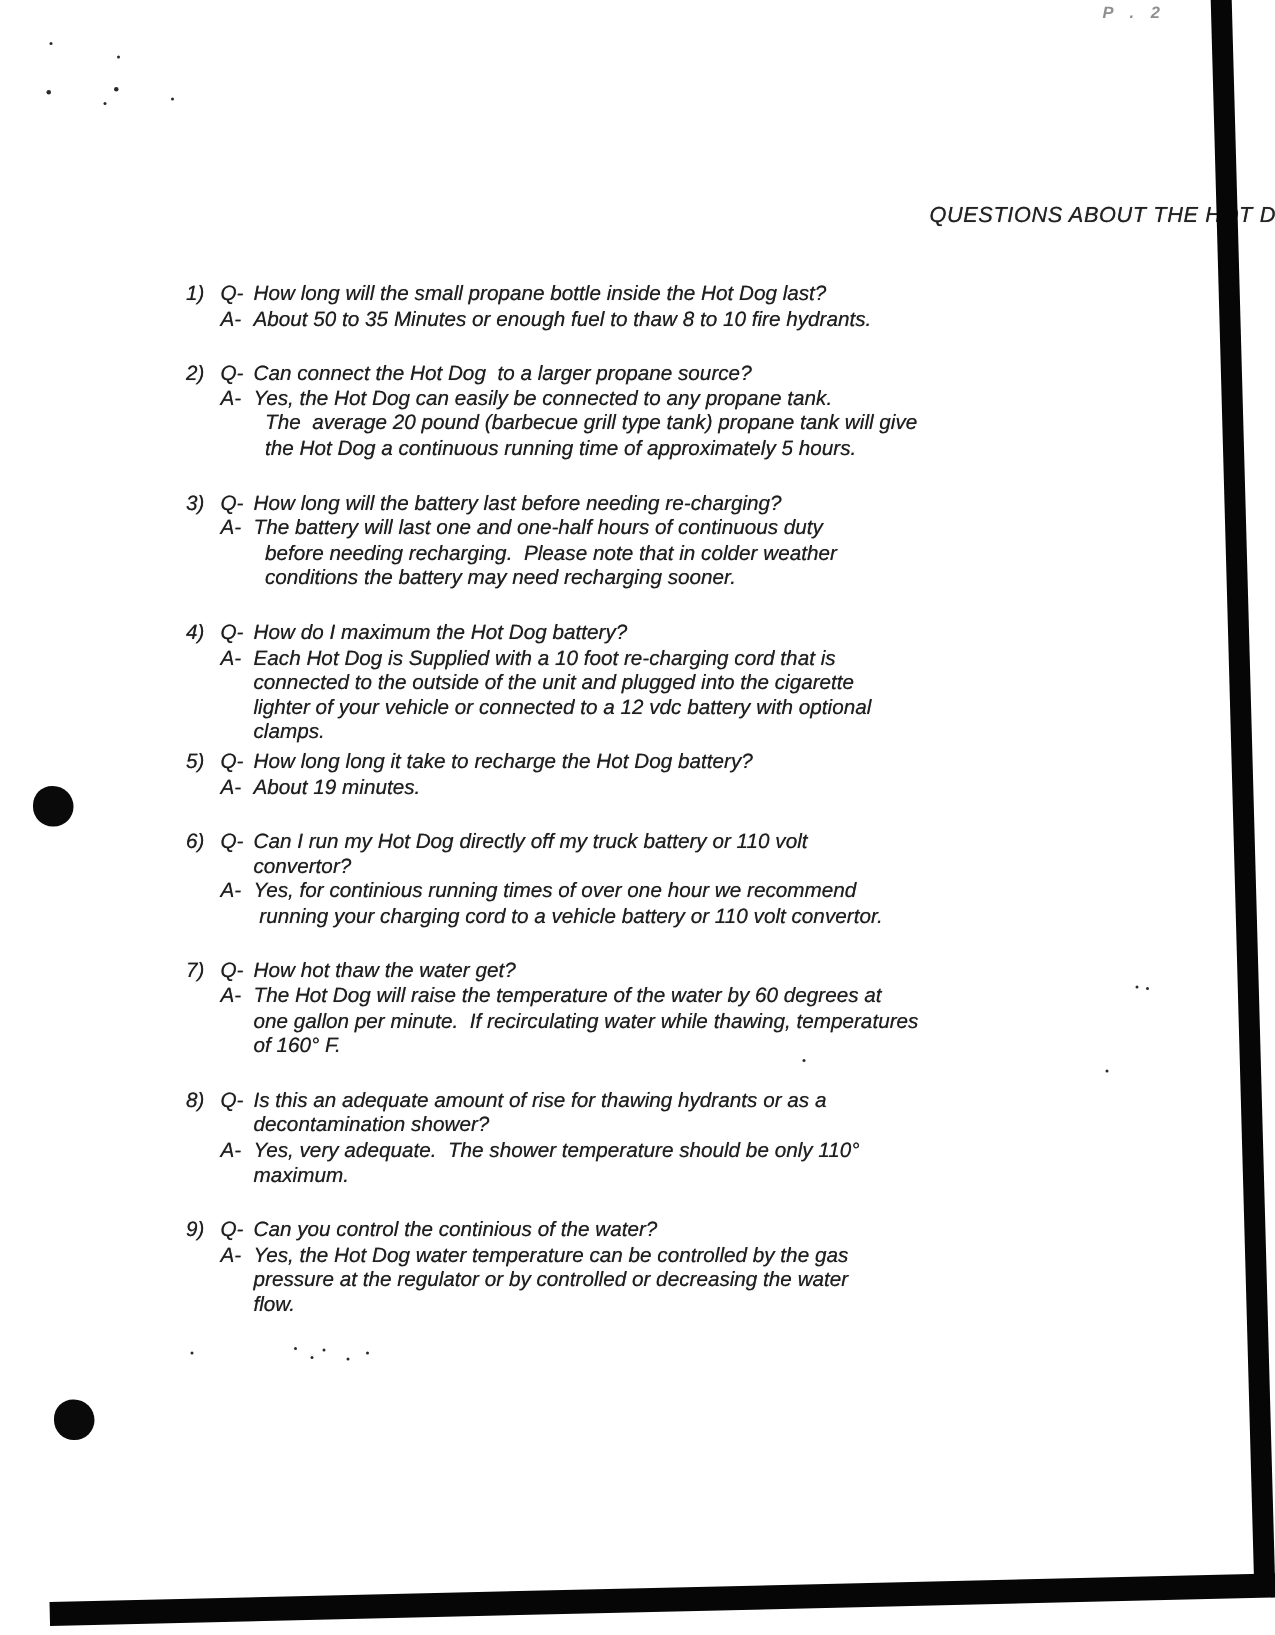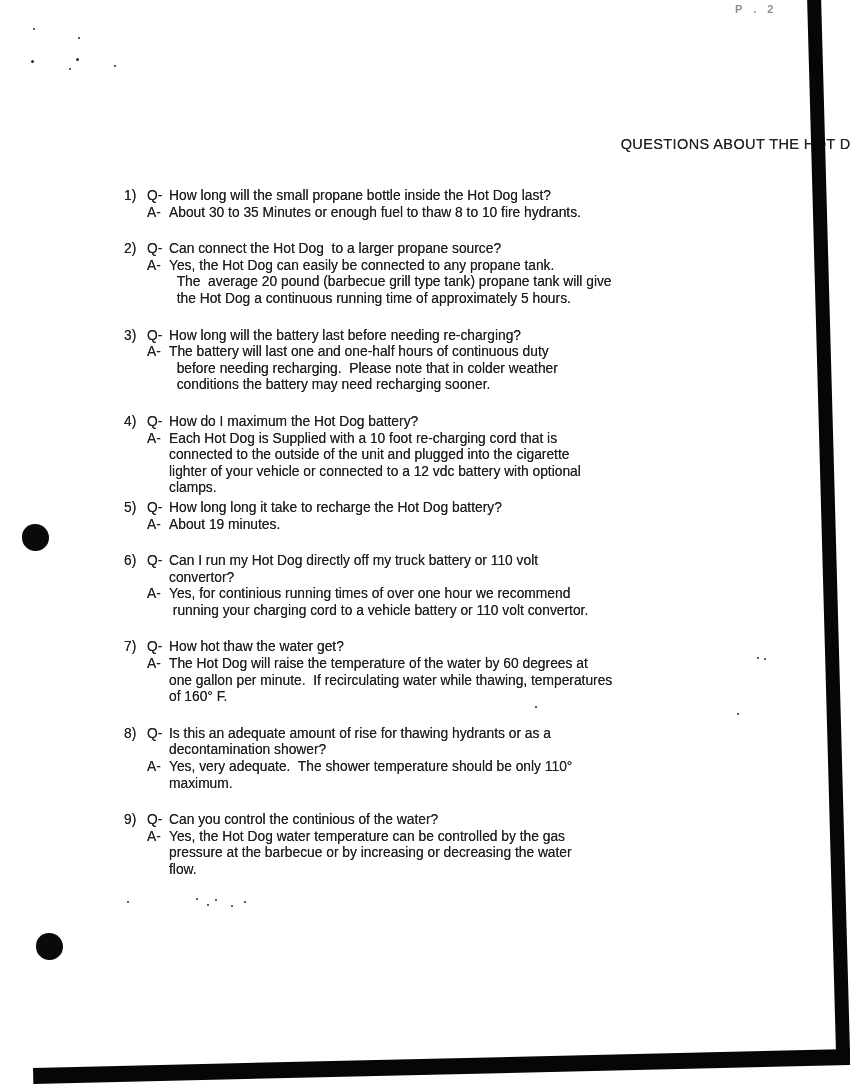--- a/index.html
+++ b/index.html
@@ -4,20 +4,21 @@
 <style>
   html, body { margin: 0; padding: 0; background: #ffffff; }
   .page {
     position: relative;
     width: 850px;
     height: 1090px;
     background: #ffffff;
     overflow: hidden;
     font-family: "Liberation Sans", sans-serif;
     color: #1e1e1e;
+    font-style: italic;
   }
 
   
   .fax-header {
     position: absolute;
     top: 3px;
     left: 735px;
     font-size: 11px;
     letter-spacing: 4px;
     color: #8f8f8f;
@@ -107,21 +108,21 @@
   <div class="qa-list" id="qa-list">
     <div class="qa-item">
       <div class="qa-row">
         <span class="num">1)</span>
         <span class="lbl">Q-</span>
         <span class="txt">How long will the small propane bottle inside the Hot Dog last?</span>
       </div>
       <div class="qa-row">
         <span class="num"></span>
         <span class="lbl">A-</span>
-        <span class="txt">About 30 to 35 Minutes or enough fuel to thaw 8 to 10 fire hydrants.</span>
+        <span class="txt">About 50 to 35 Minutes or enough fuel to thaw 8 to 10 fire hydrants.</span>
       </div>
     </div>
 
     <div class="qa-item">
       <div class="qa-row">
         <span class="num">2)</span>
         <span class="lbl">Q-</span>
         <span class="txt">Can connect the Hot Dog  to a larger propane source?</span>
       </div>
       <div class="qa-row">
@@ -225,21 +226,21 @@
     <div class="qa-item">
       <div class="qa-row">
         <span class="num">9)</span>
         <span class="lbl">Q-</span>
         <span class="txt">Can you control the continious of the water?</span>
       </div>
       <div class="qa-row">
         <span class="num"></span>
         <span class="lbl">A-</span>
         <span class="txt">Yes, the Hot Dog water temperature can be controlled by the gas
-pressure at the barbecue or by increasing or decreasing the water
+pressure at the regulator or by controlled or decreasing the water
 flow.</span>
       </div>
     </div>
   </div>
 
   <div class="edge-right"></div>
   <div class="edge-bottom"></div>
   <div class="punch punch-1"></div>
   <div class="punch punch-2"></div>
 

